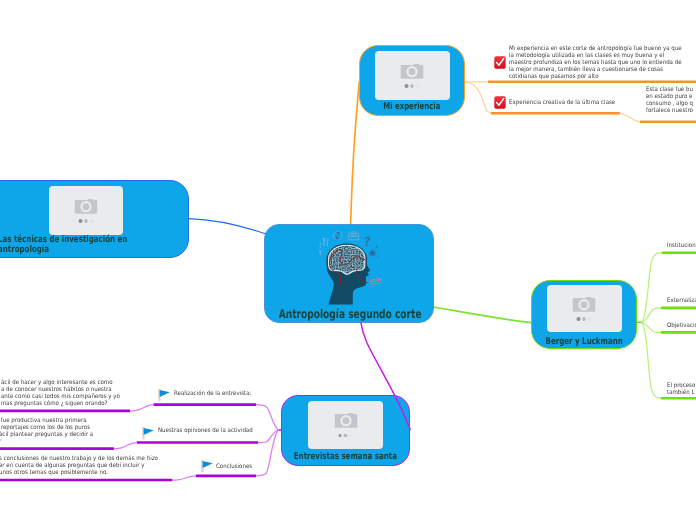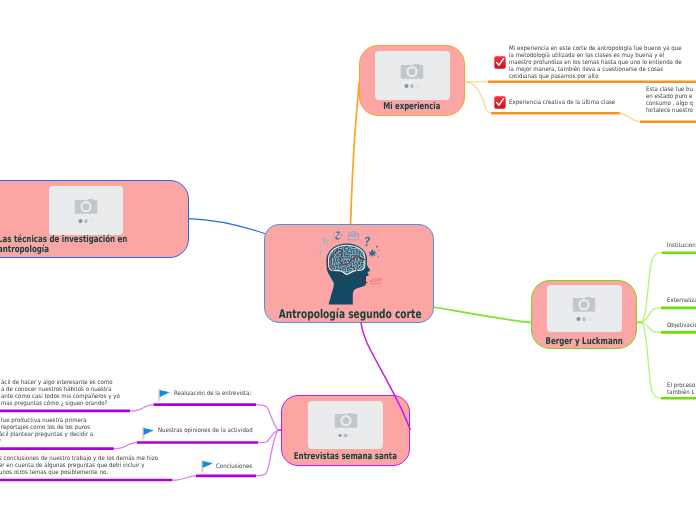--- a/index.html
+++ b/index.html
@@ -3,21 +3,21 @@
 <meta charset="utf-8">
 <style>
   html,body{margin:0;padding:0;}
   body{width:696px;height:520px;background:#ffffff;overflow:hidden;
        font-family:"DejaVu Sans",sans-serif;
        -webkit-font-smoothing:antialiased;text-rendering:geometricPrecision;}
   #stage{position:relative;width:696px;height:520px;overflow:hidden;background:#fff;}
   svg.links{position:absolute;left:0;top:0;width:696px;height:520px;pointer-events:none;}
   .node{z-index:2;}
 
-  .node{position:absolute;box-sizing:border-box;background:#fca5a5;
+  .node{position:absolute;box-sizing:border-box;background:#0ea5e9;
         border-style:solid;display:flex;flex-direction:column;
         align-items:center;justify-content:flex-start;}
   .node-label{font-weight:bold;color:#14433c;text-align:center;
               line-height:1.25;white-space:pre;}
 
   .ph{background:#e9ebec;border-radius:4px;position:relative;}
   .camwrap{position:absolute;left:50%;top:50%;transform:translate(-50%,-50%);
            display:flex;flex-direction:column;align-items:center;}
   .dots{display:flex;gap:1.9px;margin-top:4.5px;}
   .dots i{display:block;width:3.7px;height:3.7px;border-radius:50%;}

